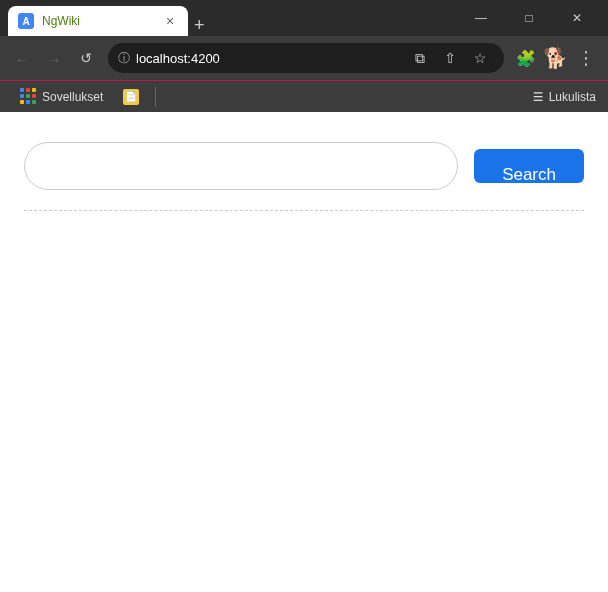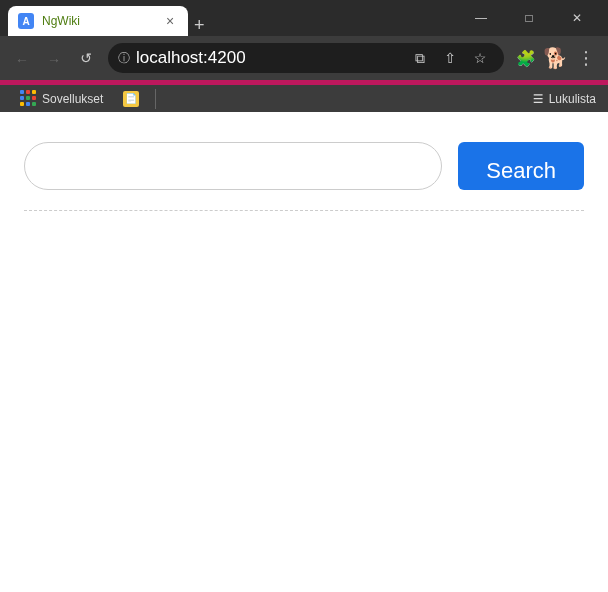--- a/index.html
+++ b/index.html
@@ -116,21 +116,21 @@
       padding: 0 10px;
       gap: 6px;
       margin: 0 4px;
     }
     .secure-icon {
       color: #aaa;
       font-size: 12px;
     }
     .address-text {
       color: #fff;
-      font-size: 17px;
+      font-size: 13px;
       flex: 1;
     }
     .address-actions {
       display: flex;
       gap: 2px;
     }
     .addr-action-btn {
       width: 28px;
       height: 28px;
       display: flex;
@@ -163,21 +163,21 @@
     }
 
     
     .bookmarks-bar {
       background: #3c3c3c;
       height: 32px;
       display: flex;
       align-items: center;
       padding: 0 12px;
       gap: 4px;
-      border-top: 5px solid #be185d;
+      border-top: 1px solid #be185d;
     }
     .bookmark-item {
       display: flex;
       align-items: center;
       gap: 5px;
       padding: 3px 8px;
       border-radius: 4px;
       cursor: pointer;
       color: #ddd;
       font-size: 12px;
@@ -245,23 +245,23 @@
       outline: none;
       font-size: 15px;
       width: 100%;
       background: transparent;
     }
     .search-btn {
       background: #1a73e8;
       color: #fff;
       border: none;
       border-radius: 6px;
-      height: 48px;
+      height: 34px;
       padding: 16px 28px;
-      font-size: 22px;
+      font-size: 17px;
       font-weight: 500;
       cursor: pointer;
       white-space: nowrap;
     }
     .divider {
       border: none;
       border-top: 1px dashed #ccc;
       margin: 0;
     }
   </style>

